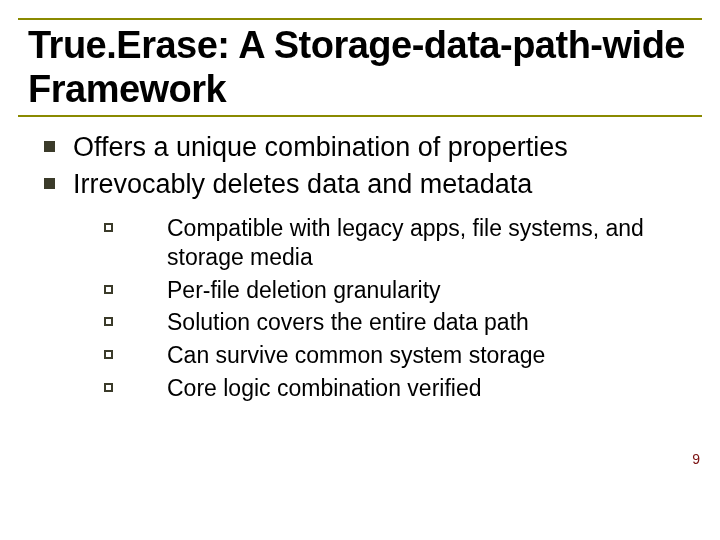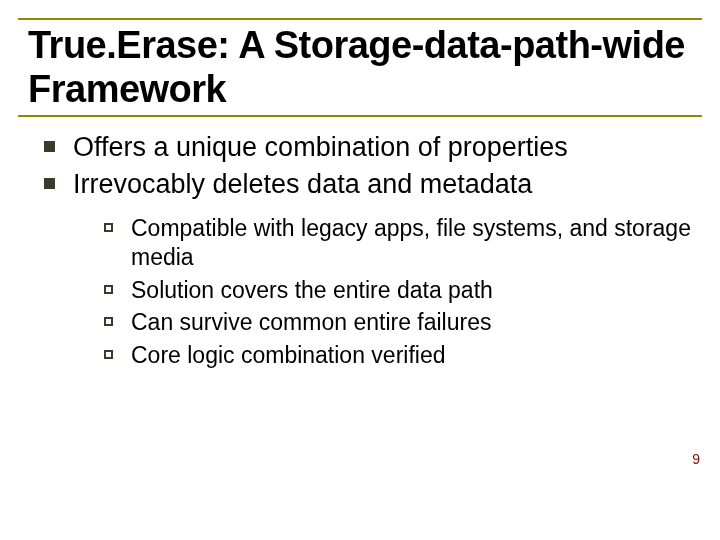--- a/index.html
+++ b/index.html
@@ -60,20 +60,21 @@
     line-height: 1.2;
   }
   .l2-wrap {
     padding-left: 60px;
     margin-top: 14px;
   }
   .l2 {
     display: flex;
     align-items: flex-start;
     margin-bottom: 4px;
+    gap: 36px;
   }
   .l2 .bullet-hollow {
     flex: 0 0 auto;
     width: 9px;
     height: 9px;
     border: 2px solid #3b3b2a;
     box-sizing: border-box;
     margin-top: 9px;
     margin-right: 18px;
   }
@@ -108,25 +109,29 @@
       <span class="text">Irrevocably deletes data and metadata</span>
     </div>
 
     <div class="l2-wrap">
       <div class="l2">
         <span class="bullet-hollow"></span>
         <span class="text">Compatible with legacy apps, file systems, and storage media</span>
       </div>
       <div class="l2">
         <span class="bullet-hollow"></span>
+        <span class="text">Per-file deletion granularity</span>
+      </div>
+      <div class="l2">
+        <span class="bullet-hollow"></span>
         <span class="text">Solution covers the entire data path</span>
       </div>
       <div class="l2">
         <span class="bullet-hollow"></span>
-        <span class="text">Can survive common entire failures</span>
+        <span class="text">Can survive common system storage</span>
       </div>
       <div class="l2">
         <span class="bullet-hollow"></span>
         <span class="text">Core logic combination verified</span>
       </div>
     </div>
 
   </div>
 
   <div class="pagenum">9</div>

